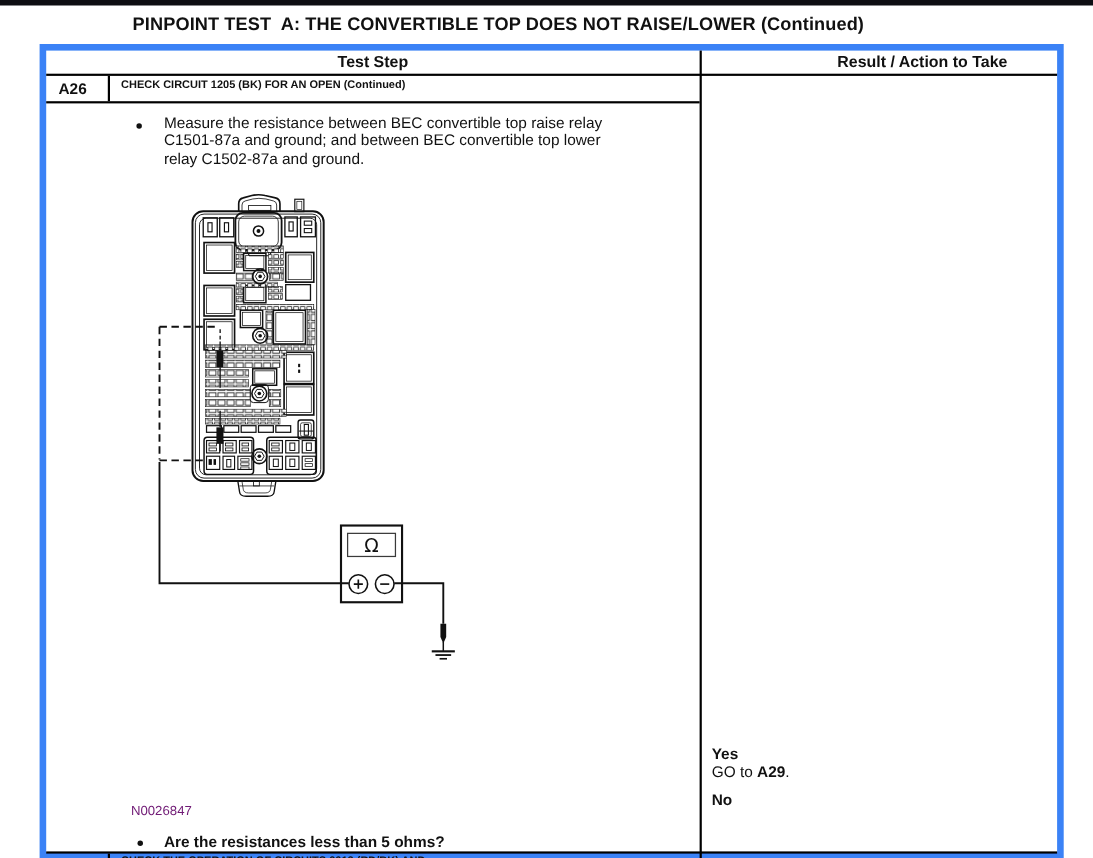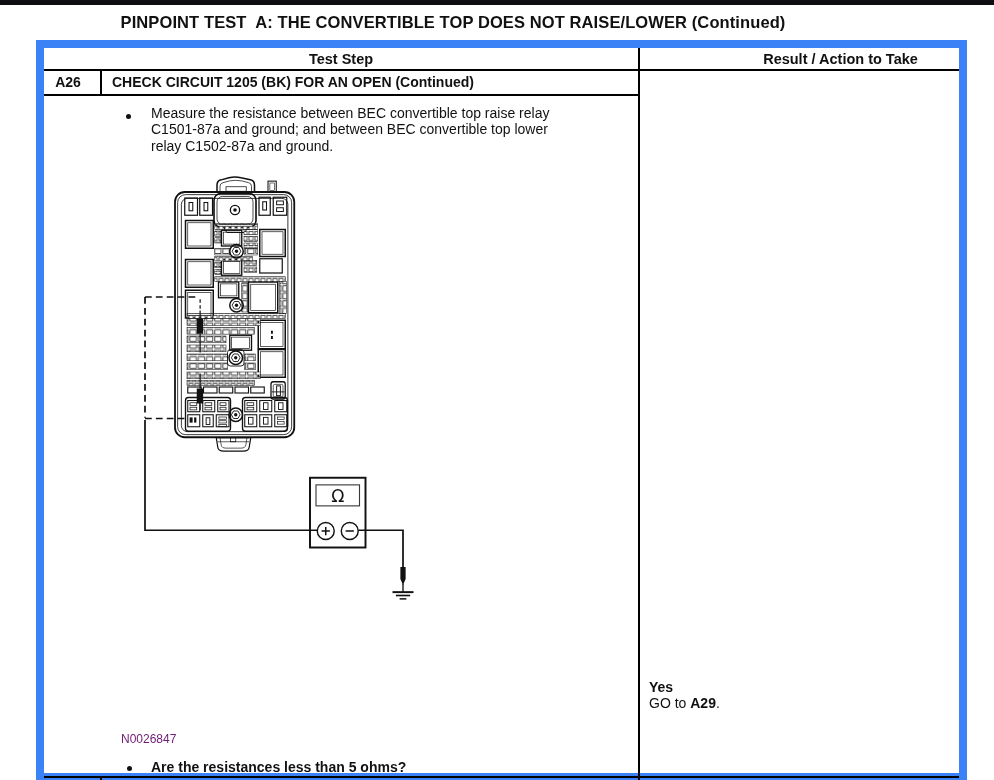--- a/index.html
+++ b/index.html
@@ -2,26 +2,26 @@
 <html><head>
 <meta charset="utf-8">
 <style>
   html,body{margin:0;padding:0;background:#fff;}
   .page{position:relative;width:994px;height:780px;background:#fff;overflow:hidden;
         font-family:"Liberation Sans",sans-serif;color:#111;}
   .abs{position:absolute;}
   .topbar{left:0;top:0;width:994px;height:5px;background:#0d0d12;}
   .title{left:0;top:13px;width:906px;text-align:center;font-weight:bold;font-size:16.5px;
          letter-spacing:.1px;white-space:pre;}
-  .tbl{left:36px;top:40px;width:931px;height:741px;border:8px solid #3b82f6;box-sizing:border-box;}
+  .tbl{left:36px;top:40px;width:931px;height:741px;border:6px solid #3b82f6;box-sizing:border-box;}
   .hline{background:#000;height:2px;}
   .vline{background:#000;width:2px;}
   .hdr{font-weight:bold;font-size:14.5px;text-align:center;top:3px;}
   .cellid{font-weight:bold;font-size:14px;text-align:center;}
-  .celltitle{font-weight:bold;font-size:14px;white-space:nowrap;}
+  .celltitle{font-weight:bold;font-size:10px;white-space:nowrap;}
   .instr{font-size:14px;line-height:16.3px;white-space:pre-line;}
   .bullet{width:5px;height:5px;border-radius:50%;background:#111;}
   .figlabel{font-size:12px;color:#701a75;}
   .question{font-weight:bold;font-size:14px;white-space:nowrap;}
   .result{font-size:14px;line-height:16px;}
   .result .bold{font-weight:bold;}
   .result .block{white-space:pre-line;}
   .gap8{height:10px;}
   svg .ln{stroke:#111;fill:none;}
   svg text{font-family:"DejaVu Sans","Liberation Sans",sans-serif;}
@@ -57,20 +57,21 @@
 
     <div class="abs figlabel" style="left:77px;top:684px;">N0026847</div>
 
     <div class="abs bullet" style="left:83px;top:718px;"></div>
     <div class="abs question" style="left:107px;top:711px;">Are the resistances less than 5 ohms?</div>
 
     <div class="abs result" style="left:605px;top:631px;width:316px;">
       <div class="bold">Yes</div>
       <div style="white-space:pre;"><span>GO to </span><span class="bold">A29</span><span>.</span></div>
       <div class="gap8"></div>
+      <div class="bold">No</div>
     </div>
 
     <div class="abs cellid" style="left:0;top:731px;width:56px;">A27</div>
     <div class="abs celltitle" style="left:68px;top:731px;">CHECK THE OPERATION OF CIRCUITS 2013 (RD/BK) AND</div>
   </div>
 
   <svg class="abs" style="left:130px;top:160px;" width="390" height="580" viewBox="130 160 520 740">
     <defs>
       <pattern id="pf" width="11" height="9" patternUnits="userSpaceOnUse">
         <rect x="1" y="1" width="8.5" height="6" fill="#fff" stroke="#111" stroke-width="1"></rect>

